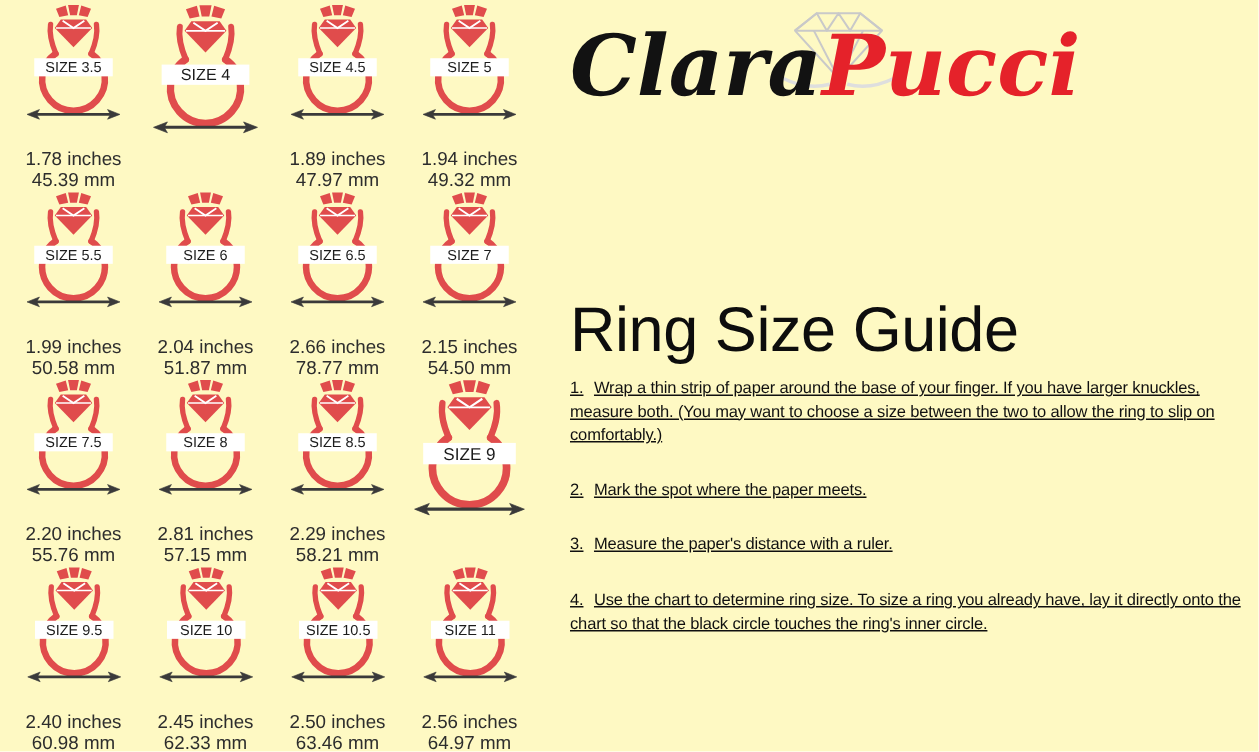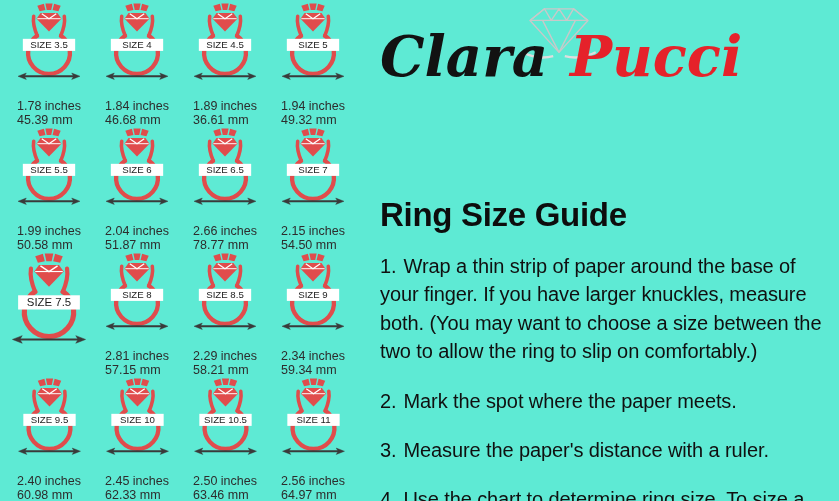--- a/index.html
+++ b/index.html
@@ -1,47 +1,47 @@
 <!DOCTYPE html>
 <html style="--ring-red: #e04c4c; --arrow-dark: #3a3a3a; --brand-red: #e5222a;"><head>
 <meta charset="utf-8">
 <style>
   html,body{margin:0;padding:0;background:#fff;}
   .stage{
-    position:relative;width:839px;height:501px;background:#5eead4;
+    position:relative;width:839px;height:501px;background:#fef9c3;
     font-family:"Liberation Sans",sans-serif;overflow:hidden;
   }
   
   .ring-grid{
     position:absolute;left:5px;top:3px;width:362px;
     display:grid;grid-template-columns:repeat(4,88px);grid-auto-rows:125px;
     justify-items:center;
   }
   .ring-cell{display:flex;flex-direction:column;align-items:center;}
   .ring-svg{display:block;width:75px;height:auto;}
   .row-0 .ring-svg{width:72px;}
   .row-1 .ring-svg{width:74px;}
   .row-2 .ring-svg{width:76px;}
   .row-3 .ring-svg{width:79px;}
-  .ring-meta{margin-top:15px;text-align:left;font-size:12.5px;line-height:1.18;color:#2d2d2d;}
+  .ring-meta{margin-top:15px;text-align:center;font-size:12.5px;line-height:1.18;color:#2d2d2d;}
   .ring-label-text{font-family:"Liberation Sans",sans-serif;}
   
   .right-pane{position:absolute;left:377px;top:0;width:462px;height:501px;}
   .logo{position:absolute;left:3px;top:4px;width:400px;height:102px;}
   .logo-diamond{position:absolute;left:128px;top:0;width:102px;height:58px;z-index:0;}
-  .logo-names{position:absolute;left:0;top:12px;z-index:1;display:flex;align-items:flex-end;gap:22px;white-space:nowrap;}
+  .logo-names{position:absolute;left:0;top:12px;z-index:1;display:flex;align-items:flex-end;white-space:nowrap;}
   .brand-word{font-family:"DejaVu Serif",serif;font-style:italic;font-weight:700;font-size:56px;line-height:1;}
   .brand-first{color:#121212;}
-  .brand-second{color:var(--brand-red,#e5222a);margin-top:12px;}
+  .brand-second{color:var(--brand-red,#e5222a);}
   .guide-title{
-    position:absolute;left:3px;top:196px;font-size:33px;font-weight:700;
+    position:absolute;left:3px;top:196px;font-size:42px;font-weight:400;
     letter-spacing:-0.3px;color:#0d0d0d;
   }
   .steps{position:absolute;left:3px;top:252px;width:458px;}
-  .step{margin:0 0 21px 0;font-size:20px;line-height:1.42;color:#101010;letter-spacing:-0.1px;}
+  .step{margin:0 0 21px 0;font-size:11px;line-height:1.42;color:#101010;letter-spacing:-0.1px;text-decoration:underline;}
   .step-num{margin-right:7px;}
 </style>
 </head>
 <body>
 
 <div class="stage">
 
   <div class="ring-grid">
   <div class="ring-cell row-0">
     <svg class="ring-svg" viewBox="0 0 80 100" fill="none">
@@ -92,24 +92,20 @@
 
       <rect x="7.5" y="44.5" width="65" height="15" fill="#ffffff"></rect>
       <text class="ring-label ring-label-text" x="40" y="56.2" text-anchor="middle" font-size="12" fill="#1c1c1c">SIZE 4</text>
 
       <g style="stroke:var(--arrow-dark,#3a3a3a);fill:var(--arrow-dark,#3a3a3a)">
         <line x1="9" y1="91" x2="71" y2="91" stroke-width="2.2"></line>
         <polygon points="1.5,91 11.8,87 9.4,91 11.8,95" stroke-width="0.5"></polygon>
         <polygon points="78.5,91 68.2,87 70.6,91 68.2,95" stroke-width="0.5"></polygon>
       </g>
     </svg>
-    <div class="ring-meta">
-      <div class="ring-inches">1.84 inches</div>
-      <div class="ring-mm">46.68 mm</div>
-    </div>
   </div>
 
   <div class="ring-cell row-0">
     <svg class="ring-svg" viewBox="0 0 80 100" fill="none">
 
       <path d="M 25.1 40.7 A 26 26 0 1 0 54.9 40.7" style="stroke:var(--ring-red,#e04c4c)" stroke-width="5.4" stroke-linecap="round"></path>
 
       <path d="M 25.5 41 C 22.5 34 19.5 26 21 16.5" style="stroke:var(--ring-red,#e04c4c)" stroke-width="4.4" stroke-linecap="round"></path>
       <path d="M 54.5 41 C 57.5 34 60.5 26 59 16.5" style="stroke:var(--ring-red,#e04c4c)" stroke-width="4.4" stroke-linecap="round"></path>
 
@@ -125,21 +121,21 @@
       <text class="ring-label ring-label-text" x="40" y="56.2" text-anchor="middle" font-size="12" fill="#1c1c1c">SIZE 4.5</text>
 
       <g style="stroke:var(--arrow-dark,#3a3a3a);fill:var(--arrow-dark,#3a3a3a)">
         <line x1="9" y1="91" x2="71" y2="91" stroke-width="2.2"></line>
         <polygon points="1.5,91 11.8,87 9.4,91 11.8,95" stroke-width="0.5"></polygon>
         <polygon points="78.5,91 68.2,87 70.6,91 68.2,95" stroke-width="0.5"></polygon>
       </g>
     </svg>
     <div class="ring-meta">
       <div class="ring-inches">1.89 inches</div>
-      <div class="ring-mm">36.61 mm</div>
+      <div class="ring-mm">47.97 mm</div>
     </div>
   </div>
 
   <div class="ring-cell row-0">
     <svg class="ring-svg" viewBox="0 0 80 100" fill="none">
 
       <path d="M 25.1 40.7 A 26 26 0 1 0 54.9 40.7" style="stroke:var(--ring-red,#e04c4c)" stroke-width="5.4" stroke-linecap="round"></path>
 
       <path d="M 25.5 41 C 22.5 34 19.5 26 21 16.5" style="stroke:var(--ring-red,#e04c4c)" stroke-width="4.4" stroke-linecap="round"></path>
       <path d="M 54.5 41 C 57.5 34 60.5 26 59 16.5" style="stroke:var(--ring-red,#e04c4c)" stroke-width="4.4" stroke-linecap="round"></path>
@@ -309,20 +305,24 @@
 
       <rect x="7.5" y="44.5" width="65" height="15" fill="#ffffff"></rect>
       <text class="ring-label ring-label-text" x="40" y="56.2" text-anchor="middle" font-size="12" fill="#1c1c1c">SIZE 7.5</text>
 
       <g style="stroke:var(--arrow-dark,#3a3a3a);fill:var(--arrow-dark,#3a3a3a)">
         <line x1="9" y1="91" x2="71" y2="91" stroke-width="2.2"></line>
         <polygon points="1.5,91 11.8,87 9.4,91 11.8,95" stroke-width="0.5"></polygon>
         <polygon points="78.5,91 68.2,87 70.6,91 68.2,95" stroke-width="0.5"></polygon>
       </g>
     </svg>
+    <div class="ring-meta">
+      <div class="ring-inches">2.20 inches</div>
+      <div class="ring-mm">55.76 mm</div>
+    </div>
   </div>
 
   <div class="ring-cell row-2">
     <svg class="ring-svg" viewBox="0 0 80 100" fill="none">
 
       <path d="M 25.1 40.7 A 26 26 0 1 0 54.9 40.7" style="stroke:var(--ring-red,#e04c4c)" stroke-width="5.4" stroke-linecap="round"></path>
 
       <path d="M 25.5 41 C 22.5 34 19.5 26 21 16.5" style="stroke:var(--ring-red,#e04c4c)" stroke-width="4.4" stroke-linecap="round"></path>
       <path d="M 54.5 41 C 57.5 34 60.5 26 59 16.5" style="stroke:var(--ring-red,#e04c4c)" stroke-width="4.4" stroke-linecap="round"></path>
 
@@ -398,24 +398,20 @@
 
       <rect x="7.5" y="44.5" width="65" height="15" fill="#ffffff"></rect>
       <text class="ring-label ring-label-text" x="40" y="56.2" text-anchor="middle" font-size="12" fill="#1c1c1c">SIZE 9</text>
 
       <g style="stroke:var(--arrow-dark,#3a3a3a);fill:var(--arrow-dark,#3a3a3a)">
         <line x1="9" y1="91" x2="71" y2="91" stroke-width="2.2"></line>
         <polygon points="1.5,91 11.8,87 9.4,91 11.8,95" stroke-width="0.5"></polygon>
         <polygon points="78.5,91 68.2,87 70.6,91 68.2,95" stroke-width="0.5"></polygon>
       </g>
     </svg>
-    <div class="ring-meta">
-      <div class="ring-inches">2.34 inches</div>
-      <div class="ring-mm">59.34 mm</div>
-    </div>
   </div>
 
   <div class="ring-cell row-3">
     <svg class="ring-svg" viewBox="0 0 80 100" fill="none">
 
       <path d="M 25.1 40.7 A 26 26 0 1 0 54.9 40.7" style="stroke:var(--ring-red,#e04c4c)" stroke-width="5.4" stroke-linecap="round"></path>
 
       <path d="M 25.5 41 C 22.5 34 19.5 26 21 16.5" style="stroke:var(--ring-red,#e04c4c)" stroke-width="4.4" stroke-linecap="round"></path>
       <path d="M 54.5 41 C 57.5 34 60.5 26 59 16.5" style="stroke:var(--ring-red,#e04c4c)" stroke-width="4.4" stroke-linecap="round"></path>
 

